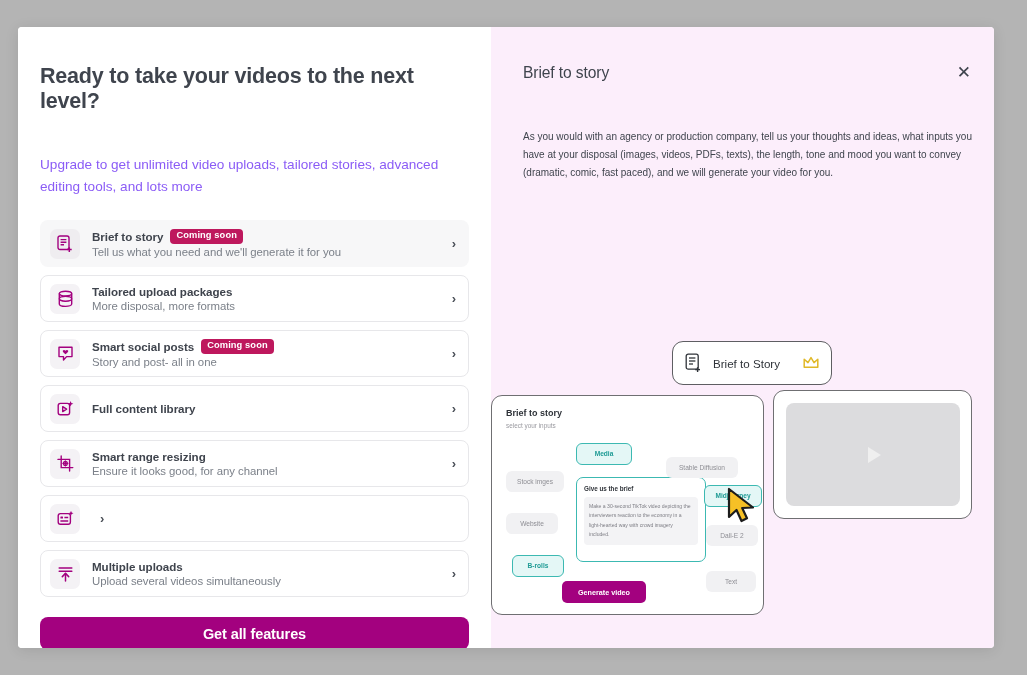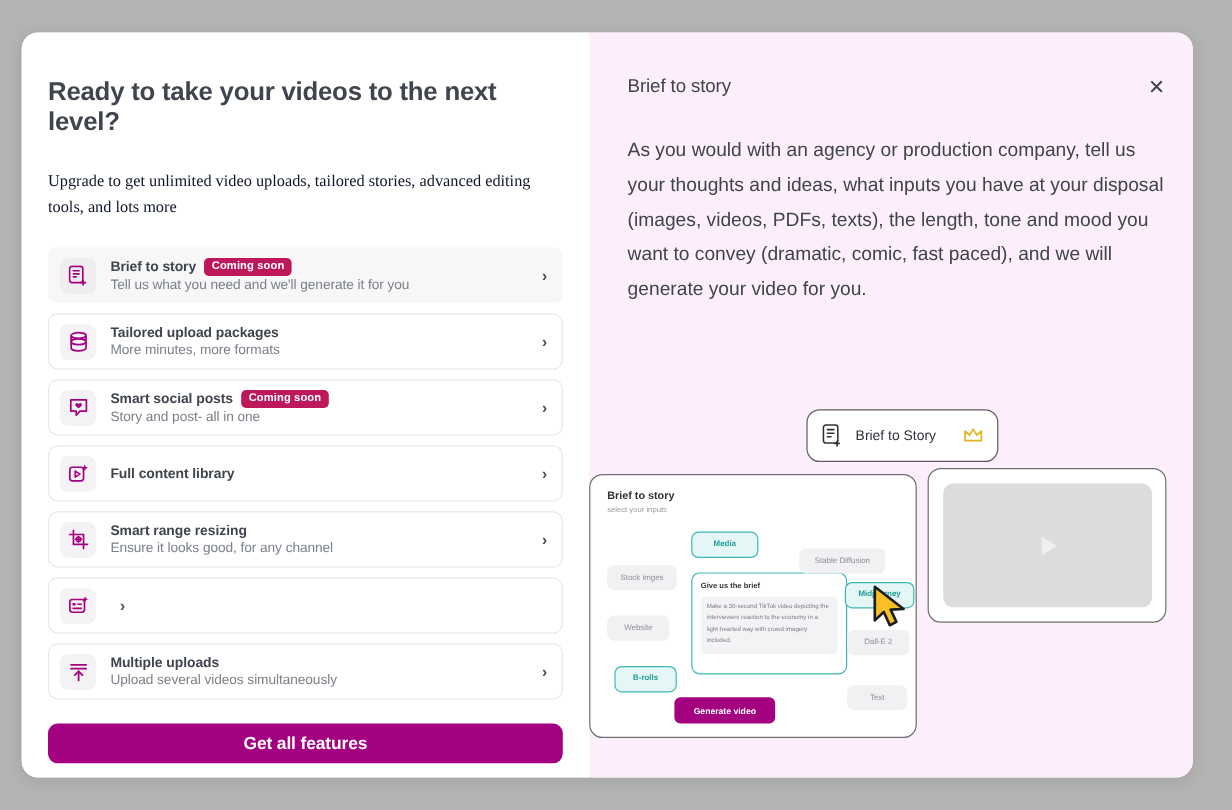--- a/index.html
+++ b/index.html
@@ -7,21 +7,21 @@
     width: 1027px; height: 675px;
     background: #b4b4b4;
     font-family: "Liberation Sans", sans-serif;
     overflow: hidden;
   }
   .modal {
     position: absolute;
     left: 18px; top: 27px;
     width: 976px; height: 621px;
     background: #ffffff;
-    border-radius: 14px;
+    border-radius: 4px;
     overflow: hidden;
     display: flex;
     box-shadow: 0 2px 14px rgba(0,0,0,0.10);
     align-items: center;
   }
 
   
   .left {
     width: 475px; height: 100%;
     background: #ffffff;
@@ -31,25 +31,24 @@
   .title {
     font-size: 21.5px;
     font-weight: bold;
     color: #3f444d;
     letter-spacing: -0.2px;
     margin-left: 0px;
     margin-top: 3px;
   }
   .subtitle {
     font-size: 13.6px;
-    color: #0f172a;
+    color: #8b5cf6;
     line-height: 1.62;
-    margin-top: 26px;
+    margin-top: 40px;
     width: 408px;
-    font-family: Liberation Serif, serif;
   }
   .feature-list { margin-top: 22px; }
   .feature {
     height: 47px;
     border-radius: 8px;
     border: 1px solid #e7e7ea;
     background: #ffffff;
     display: flex;
     align-items: center;
     padding: 0 12px 0 9px;
@@ -119,22 +118,22 @@
   .r-title {
     font-size: 15.6px; color: #3f444d; letter-spacing: -0.1px;
     flex: 1 1 auto; margin-top: 3px;
   }
   .close-btn {
     background: none; border: none; cursor: pointer;
     color: #3f444d; font-size: 17px; line-height: 1;
     padding: 3px 4px; font-family: "Liberation Sans", sans-serif;
   }
   .r-body {
-    font-size: 16px; color: #3f444d;
-    line-height: 1.82; margin-top: 27px;
+    font-size: 10px; color: #3f444d;
+    line-height: 1.82; margin-top: 44px;
     width: 452px;
   }
 
   
   .illus { position: absolute; left: 0; top: 248px; width: 100%; height: 360px; }
 
   .tooltip {
     position: absolute; left: 181px; top: 66px;
     width: 160px; height: 44px;
     background: #ffffff;
@@ -242,21 +241,21 @@
               <ellipse cx="8.5" cy="3.6" rx="6.2" ry="2.4" fill="none" stroke="#a3017f" stroke-width="1.4"></ellipse>
               <path d="M2.3 3.6 V8.8 M14.7 3.6 V8.8" stroke="#a3017f" stroke-width="1.4" fill="none"></path>
               <ellipse cx="8.5" cy="8.8" rx="6.2" ry="2.4" fill="none" stroke="#a3017f" stroke-width="1.4"></ellipse>
               <path d="M2.3 8.8 V14 a6.2 2.4 0 0 0 12.4 0 V8.8" stroke="#a3017f" stroke-width="1.4" fill="none"></path>
             </svg>
           </div>
           <div class="f-text">
             <div class="f-title-row">
               <span class="f-title">Tailored upload packages</span>
             </div>
-            <div class="f-sub">More minutes, more formats</div>
+            <div class="f-sub">More disposal, more formats</div>
           </div>
           <div class="chev">›</div>
         </div>
         <div class="feature">
           <div class="f-icon">
             <svg width="17" height="18" viewBox="0 0 17 18">
               <path d="M2 2.2 h13 v9.4 h-5.4 l-3.1 3.4 v-3.4 H2 Z" fill="none" stroke="#a3017f" stroke-width="1.4" stroke-linejoin="round"></path>
               <path d="M8.5 9.3 C6.1 7.6 5.4 6.6 5.9 5.6 C6.4 4.6 7.8 4.7 8.5 5.8 C9.2 4.7 10.6 4.6 11.1 5.6 C11.6 6.6 10.9 7.6 8.5 9.3 Z" fill="#a3017f"></path>
             </svg>
           </div>

